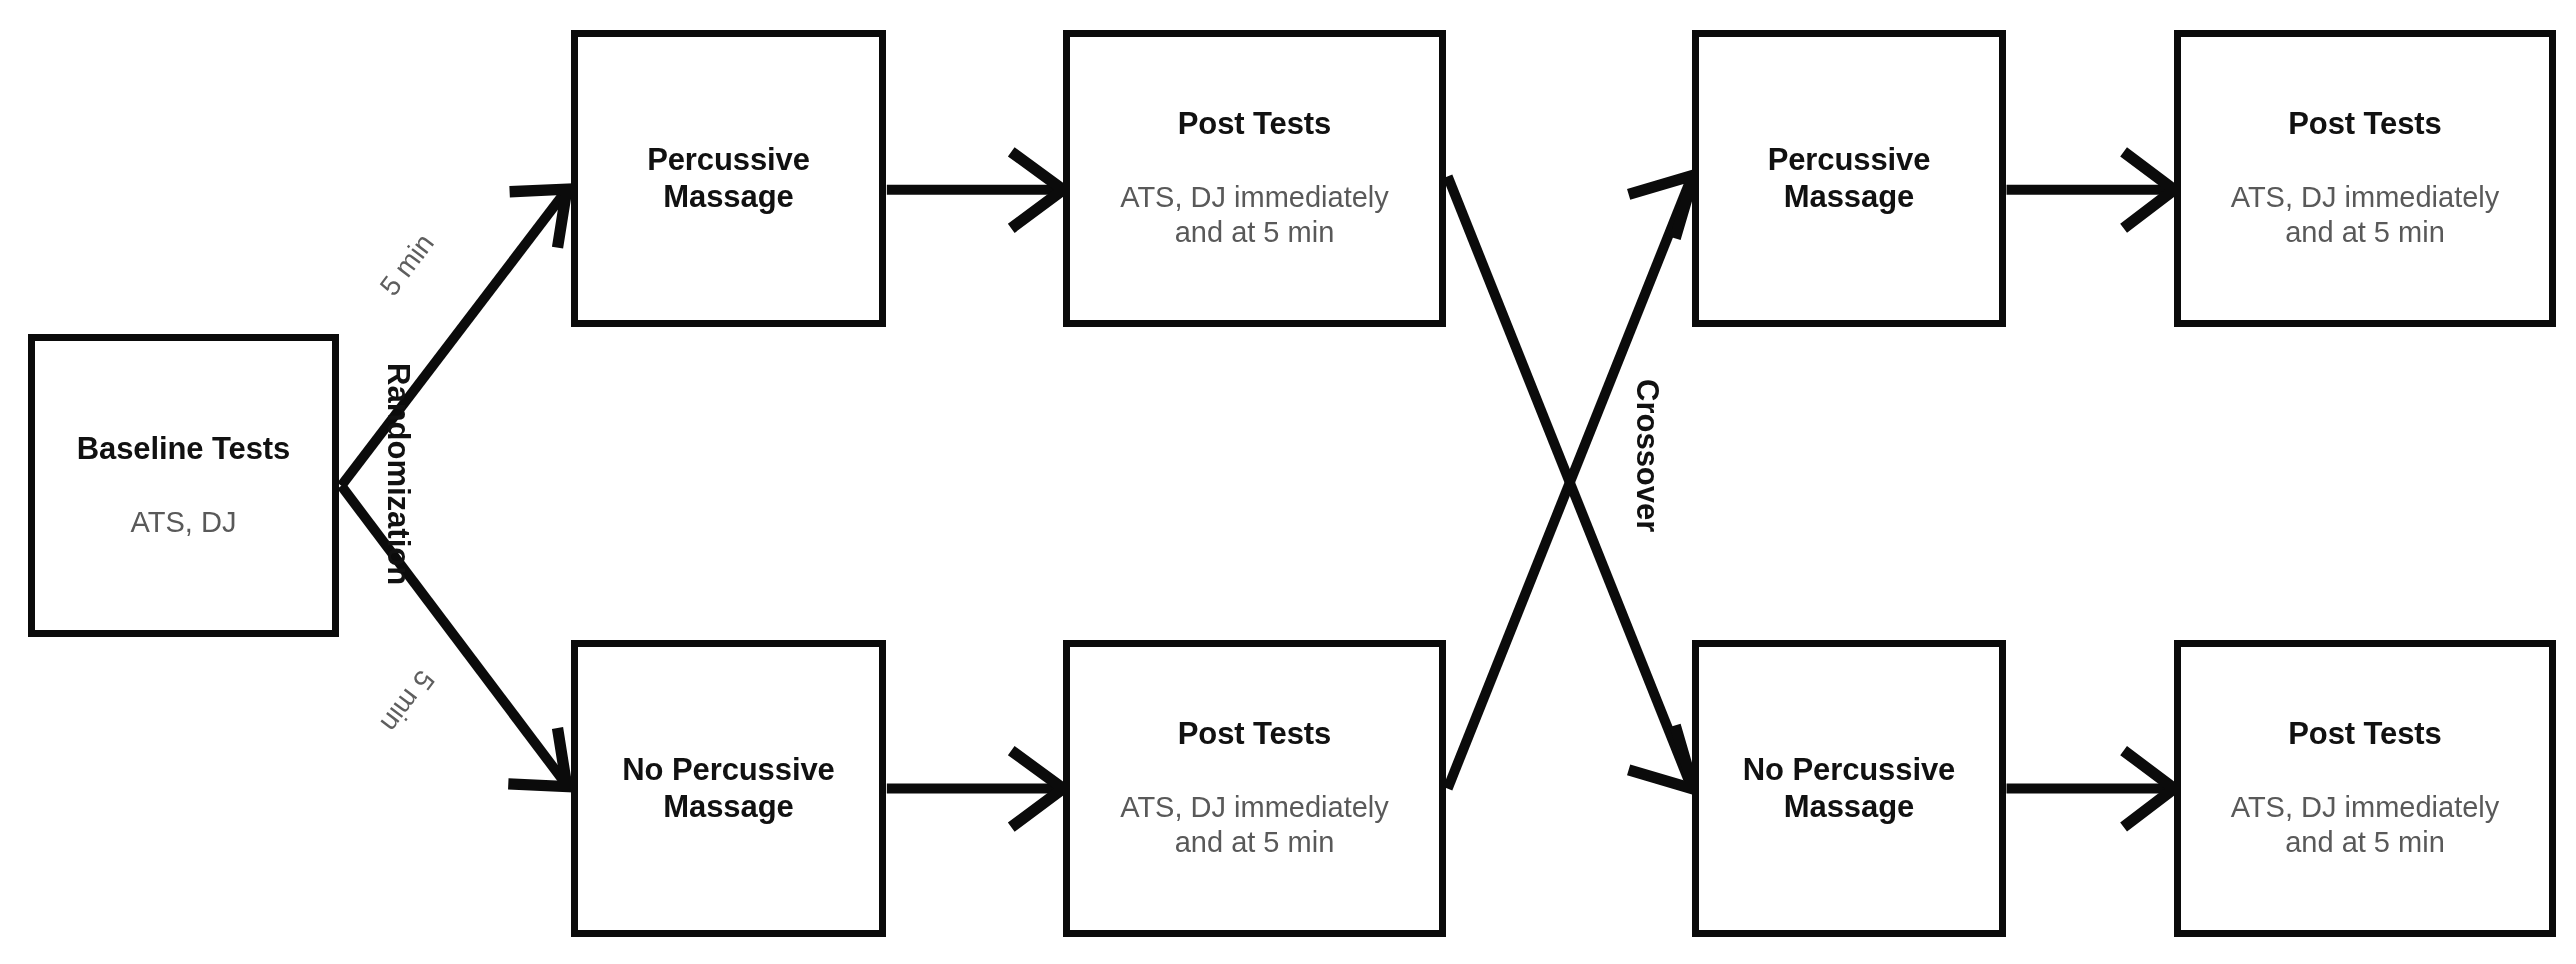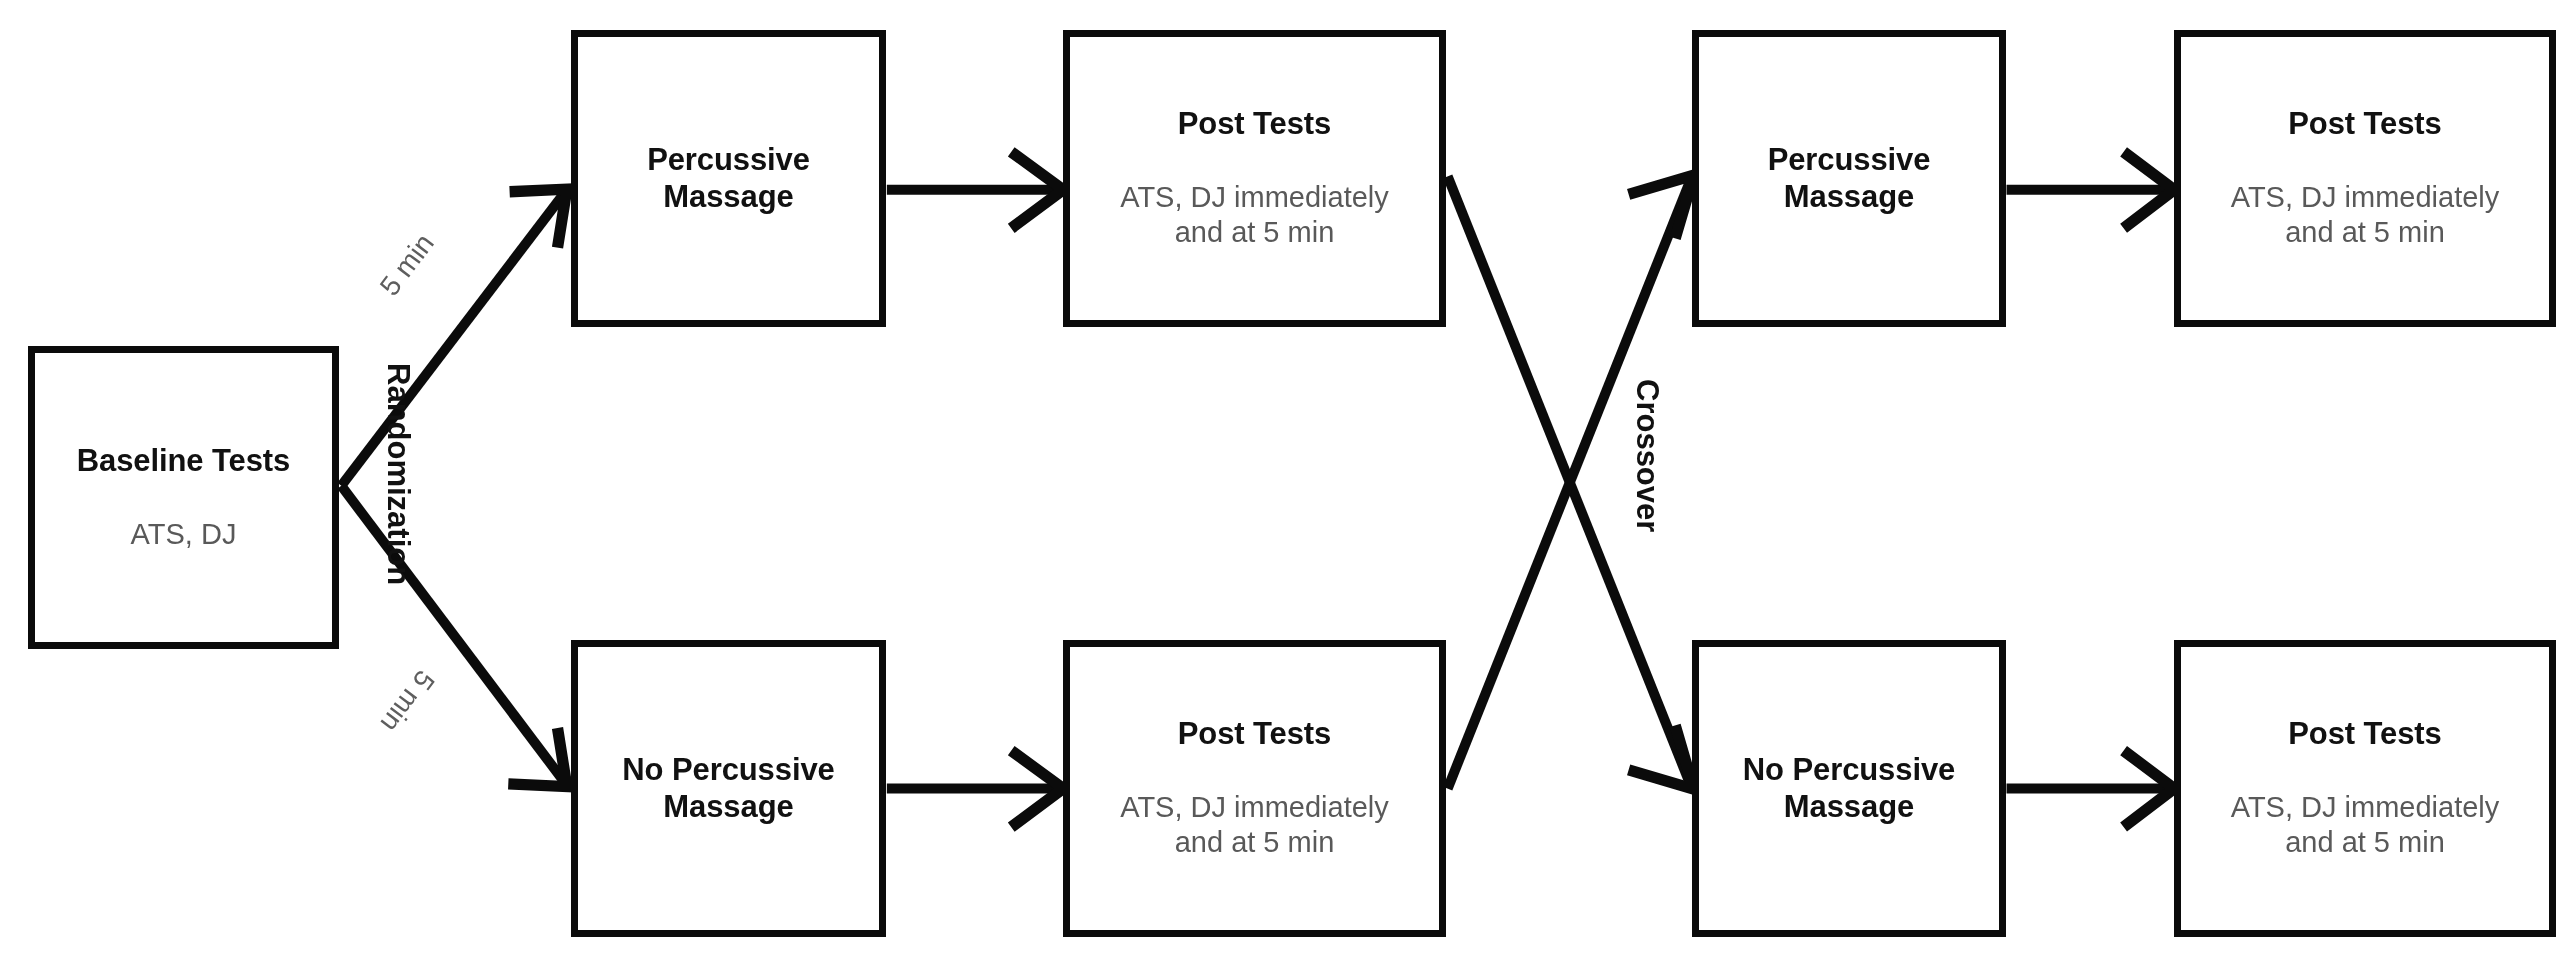--- a/index.html
+++ b/index.html
@@ -123,21 +123,21 @@
       <line x1="3016" y1="285" x2="3266" y2="285"></line>
       <polyline class="head" points="3192,228 3268,285 3192,343"></polyline>
     </g>
 
     <g>
       <line x1="3016" y1="1185" x2="3266" y2="1185"></line>
       <polyline class="head" points="3192,1128 3268,1185 3192,1243"></polyline>
     </g>
   </svg>
 
-  <div class="node" style="left:28px; top:346px; width:311px; height:303px;">
+  <div class="node" style="left:28px; top:334px; width:311px; height:303px;">
     <div class="title">Baseline Tests</div>
     <div class="sub">ATS, DJ</div>
   </div>
 
   <div class="node only-title" style="left:571px; top:30px; width:315px; height:297px;">
     <div class="title">Percussive
 Massage</div>
   </div>
 
   <div class="node" style="left:1063px; top:30px; width:383px; height:297px;">

